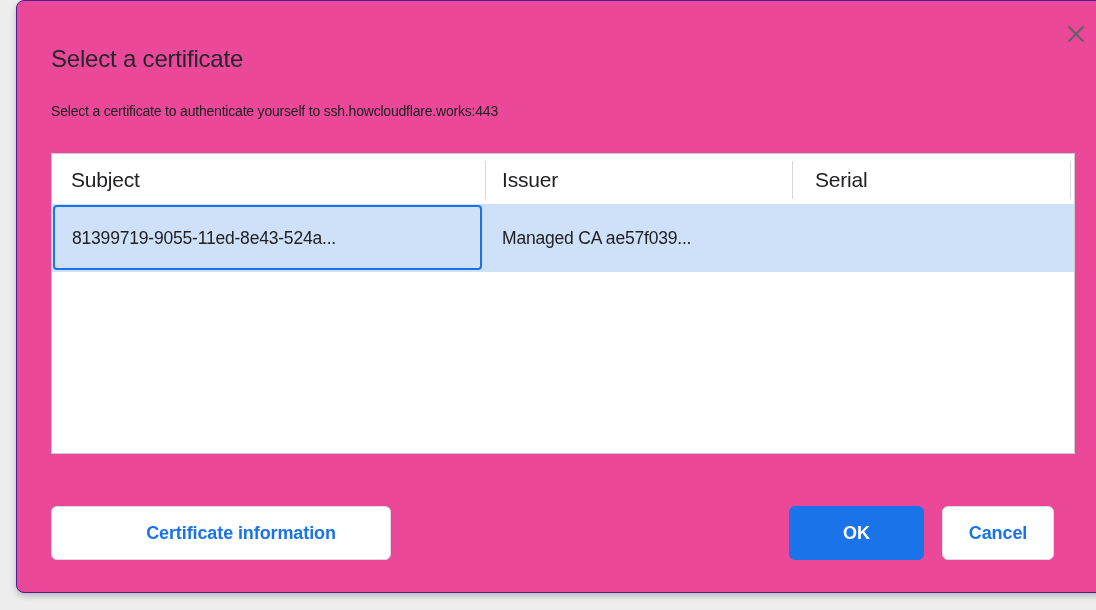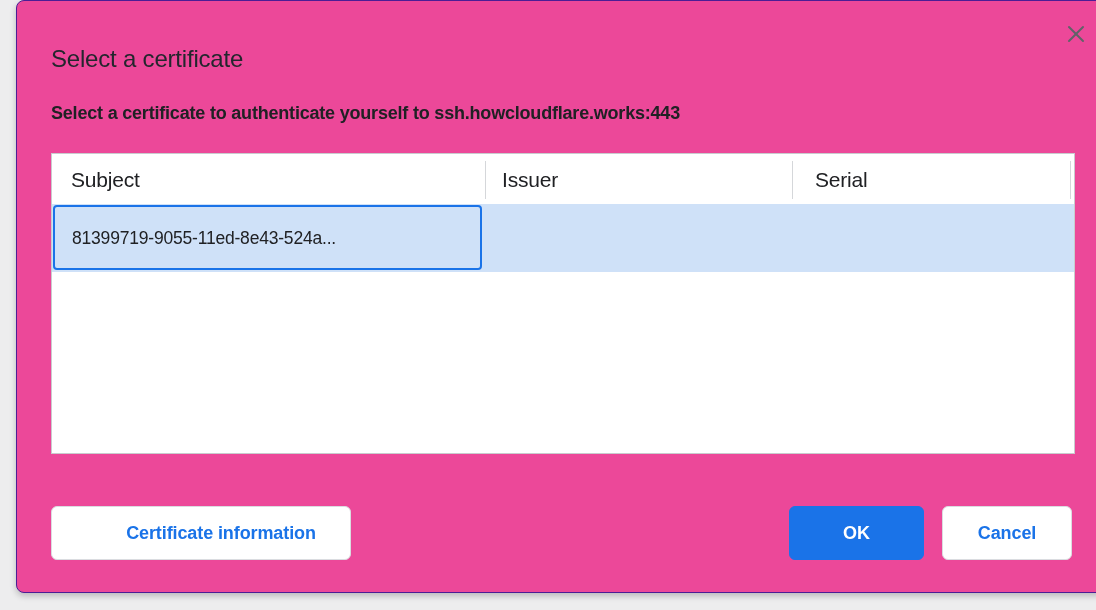--- a/index.html
+++ b/index.html
@@ -30,24 +30,23 @@
   .dialog-title {
     position: absolute;
     left: 34px; top: 44px;
     font-size: 24px;
     color: #23262d;
     letter-spacing: -0.2px;
   }
   .dialog-subtitle {
     position: absolute;
     left: 34px; top: 102px;
-    font-size: 18px;
+    font-size: 14px;
     color: #202124;
     letter-spacing: -0.2px;
-    font-weight: bold;
   }
   .cert-table {
     position: absolute;
     left: 34px; top: 152px;
     width: 1024px; height: 301px;
     border: 1px solid #c9cbce;
     background: #ffffff;
     overflow: hidden;
   }
   .table-header {
@@ -119,23 +118,23 @@
   .btn.secondary {
     background: #ffffff;
     border: 1px solid #dadce0;
     color: #1a73e8;
   }
   .btn.primary {
     background: #1a73e8;
     border: 1px solid #1a73e8;
     color: #ffffff;
   }
-  .btn.cert-info { left: 34px;  width: 300px; padding-left: 40px; }
+  .btn.cert-info { left: 34px;  width: 340px; padding-left: 40px; }
   .btn.ok        { left: 772px; width: 135px; }
-  .btn.cancel    { left: 925px; width: 130px; }
+  .btn.cancel    { left: 925px; width: 112px; }
 </style>
 </head>
 <body>
 
 <div class="dialog">
 
   <button class="close-btn" aria-label="Close">
     <span style="display:flex;">
       <svg width="22" height="22" viewBox="0 0 22 22">
         <line x1="4" y1="4" x2="18" y2="18" stroke="#5f6368" stroke-width="2" stroke-linecap="round"></line>
@@ -155,20 +154,21 @@
       <span class="col-header issuer">Issuer</span>
       <span class="col-header serial">Serial</span>
       <span class="col-divider d1"></span>
       <span class="col-divider d2"></span>
       <span class="col-divider d3"></span>
     </div>
 
     <div class="table-row">
       <span class="focus-cell"></span>
       <span class="cell subject">81399719-9055-11ed-8e43-524a...</span>
+      <span class="cell issuer">Managed CA ae57f039...</span>
     </div>
 
   </div>
 
   <button class="btn secondary cert-info">Certificate information</button>
   <button class="btn primary ok">OK</button>
   <button class="btn secondary cancel">Cancel</button>
 
 </div>
 

